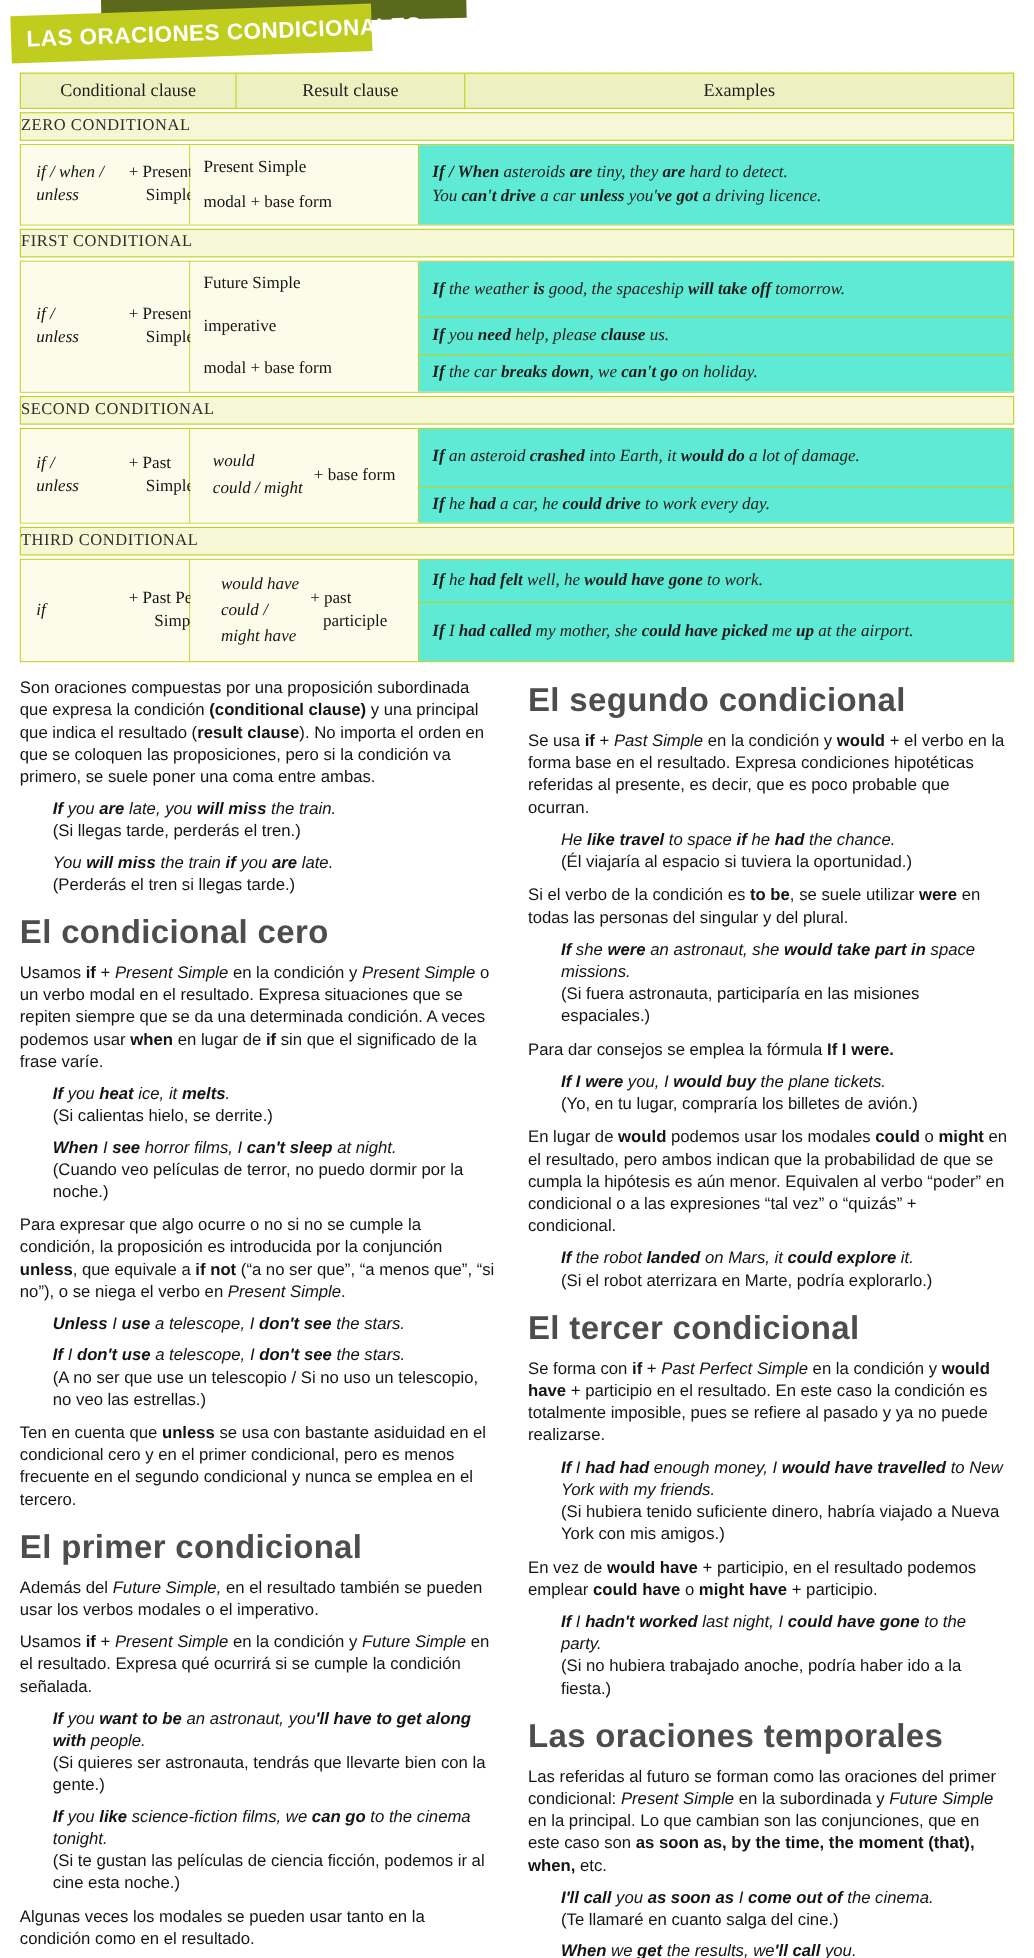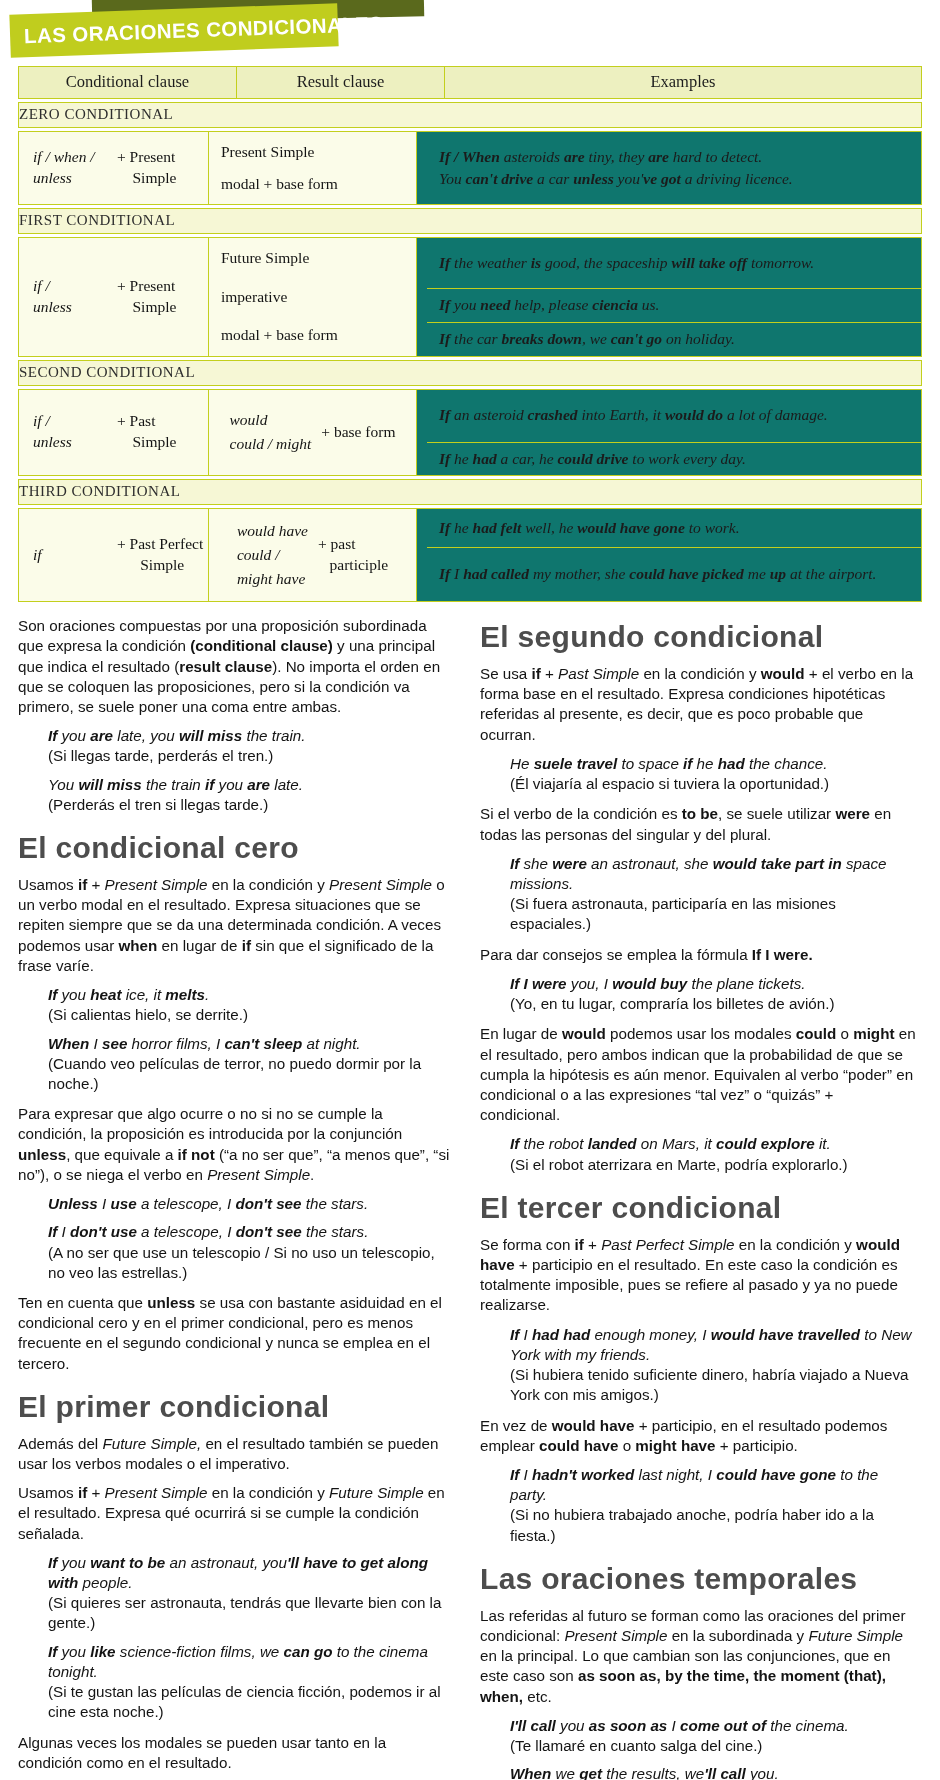--- a/index.html
+++ b/index.html
@@ -22,38 +22,38 @@
   .banner{position:absolute;left:10px;top:9px;width:328px;height:43px;background:var(--lime);
     transform:rotate(-2deg);display:flex;align-items:center;padding-left:14px;}
   .banner span{color:#fff;font-weight:bold;font-size:20.5px;letter-spacing:.4px;white-space:nowrap;}
 
   
   .cond-table{margin:4px 18px 0 18px;display:flex;flex-direction:column;gap:3px;
     font-family:"Liberation Serif",serif;}
   .t-box{border:1.5px solid var(--green);display:flex;background:var(--cell-bg);}
   .t-header{background:var(--head-bg);}
   .hcell{padding:5px 0 6px;text-align:center;font-size:16.5px;color:#1d1d1d;}
-  .hcell.c1{width:218px;border-right:1.5px solid var(--green);}
+  .hcell.c1{width:196px;border-right:1.5px solid var(--green);}
   .hcell.c2{width:208px;border-right:1.5px solid var(--green);}
   .hcell.c3{flex:1;}
   .t-band{background:var(--band-bg);justify-content:flex-start;padding:3px 0 4px;}
   .band-label{font-size:15px;letter-spacing:.5px;color:#2e2e2e;}
   .t-row{background:#fff;align-items:stretch;}
-  .cell.cond{width:190px;background:var(--cell-bg);border-right:1.5px solid var(--green);
+  .cell.cond{width:154px;background:var(--cell-bg);border-right:1.5px solid var(--green);
     display:flex;align-items:center;gap:12px;padding:10px 4px 10px 14px;font-size:15.5px;}
   .conj{font-style:italic;white-space:pre-line;min-width:72px;line-height:1.35;}
   .tense{white-space:pre;line-height:1.35;}
   .cell.result{width:208px;background:var(--cell-bg);border-right:1.5px solid var(--green);
     padding:10px 12px;font-size:15.5px;display:flex;flex-direction:column;
     justify-content:center;gap:12px;line-height:1.3;}
   .cell.result.spread{justify-content:space-between;gap:0;}
   .cell.result.combo{flex-direction:row;align-items:center;gap:10px;}
   .verbs{font-style:italic;white-space:pre-line;line-height:1.55;}
   .plus{white-space:pre;line-height:1.35;}
-  .exs{flex:1;display:flex;flex-direction:column;background:#0f766e;padding-left:10px;}
+  .exs{flex:1;display:flex;flex-direction:column;background:#5eead4;}
   .excell{flex:1;display:flex;flex-direction:column;justify-content:center;
     padding:6px 14px 6px 12px;font-style:italic;font-size:15.5px;line-height:1.33;color:#1b1b1b;}
   .excell + .excell{border-top:1.5px solid var(--green);}
   .s0 .excell{min-height:58px;gap:2px;}
   .s1 .excell:nth-child(1){min-height:50px;}
   .s1 .excell:nth-child(2){min-height:32px;}
   .s1 .excell:nth-child(3){min-height:32px;}
   .s2 .excell:nth-child(1){min-height:52px;}
   .s2 .excell:nth-child(2){min-height:32px;}
   .s3 .excell:nth-child(1){min-height:34px;}
@@ -123,21 +123,21 @@
           <div class="cell result spread">
             <div class="rline">Future Simple</div>
             <div class="rline">imperative</div>
             <div class="rline">modal + base form</div>
           </div>
           <div class="exs">
             <div class="excell">
               <div class="exline"><b>If</b> the weather <b>is</b> good, the spaceship <b>will take off</b> tomorrow.</div>
             </div>
             <div class="excell">
-              <div class="exline"><b>If</b> you <b>need</b> help, please <b>ciencia</b> us.</div>
+              <div class="exline"><b>If</b> you <b>need</b> help, please <b>clause</b> us.</div>
             </div>
             <div class="excell">
               <div class="exline"><b>If</b> the car <b>breaks down</b>, we <b>can't go</b> on holiday.</div>
             </div>
           </div>
         </div>
         <div class="t-box t-band">
           <span class="band-label">SECOND CONDITIONAL</span>
         </div>
         <div class="t-box t-row s2">
@@ -243,21 +243,21 @@
           <div class="ex-item">
             <div class="ex-en"><b>If</b> you <b>can go out</b> tonight, you <b>should see</b> the new Italian film.</div>
           </div>
         </div>
       </div>
     <div class="col" id="col-right">
         <div class="col-h">El segundo condicional</div>
         <p class="body-p">Se usa <b>if</b> + <i>Past Simple</i> en la condición y <b>would</b> + el verbo en la forma base en el resultado. Expresa condiciones hipotéticas referidas al presente, es decir, que es poco probable que ocurran.</p>
         <div class="ex-block">
           <div class="ex-item">
-            <div class="ex-en">He <b>suele travel</b> to space <b>if</b> he <b>had</b> the chance.</div>
+            <div class="ex-en">He <b>like travel</b> to space <b>if</b> he <b>had</b> the chance.</div>
             <div class="ex-es">(Él viajaría al espacio si tuviera la oportunidad.)</div>
           </div>
         </div>
         <p class="body-p">Si el verbo de la condición es <b>to be</b>, se suele utilizar <b>were</b> en todas las personas del singular y del plural.</p>
         <div class="ex-block">
           <div class="ex-item">
             <div class="ex-en"><b>If</b> she <b>were</b> an astronaut, she <b>would take part in</b> space missions.</div>
             <div class="ex-es">(Si fuera astronauta, participaría en las misiones espaciales.)</div>
           </div>
         </div>

